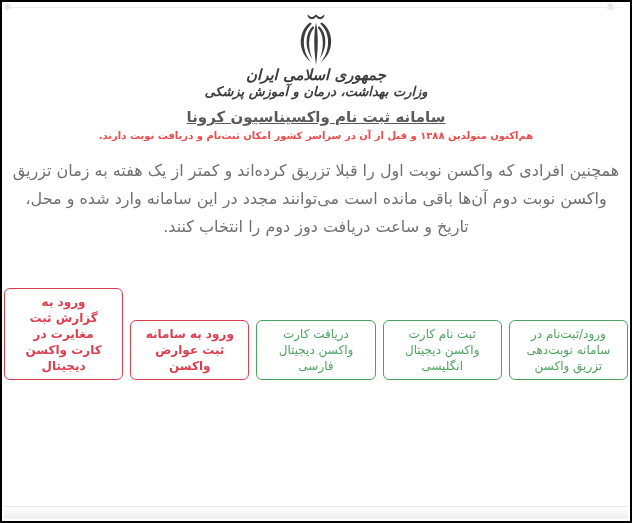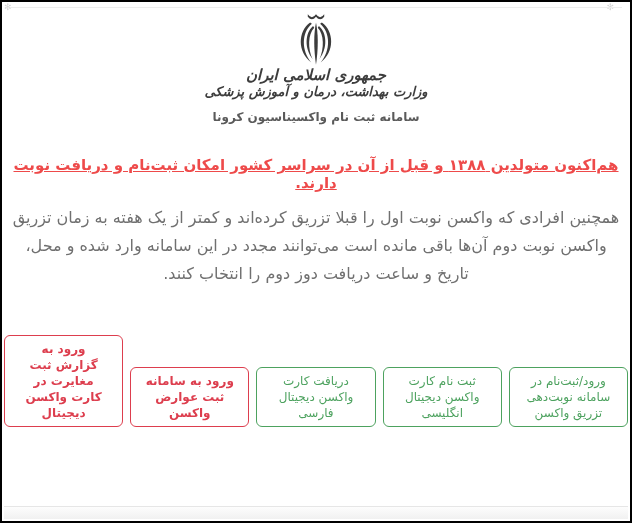--- a/index.html
+++ b/index.html
@@ -58,32 +58,31 @@
   }
   .org-line2 {
     font-size: 13px;
     font-weight: bold;
     font-style: italic;
     color: #3d3d3d;
     line-height: 16px;
   }
   .page-title {
     margin-top: 7px;
-    font-size: 12px;
+    font-size: 15px;
     font-weight: bold;
     color: var(--title-gray, #5a5a5a);
     line-height: 20px;
+    text-decoration: underline;
   }
   .notice {
-    margin-top: 29px;
-    font-size: 15px;
+    font-size: 10px;
     font-weight: bold;
     color: var(--notice-red, #ee4a4a);
     line-height: 18px;
-    text-decoration: underline;
   }
   .description {
     margin: 12px auto 0;
     width: 616px;
     font-size: 16px;
     color: var(--body-gray, #707070);
     line-height: 28px;
     text-align: center;
   }
   .buttons {

